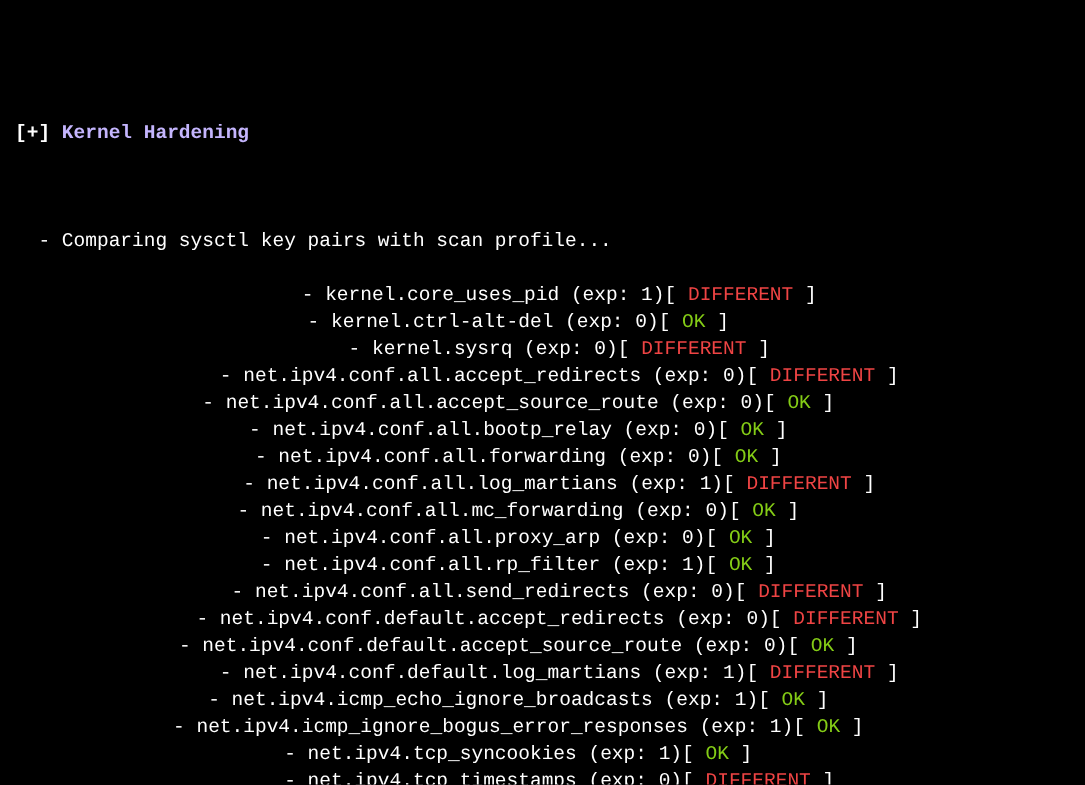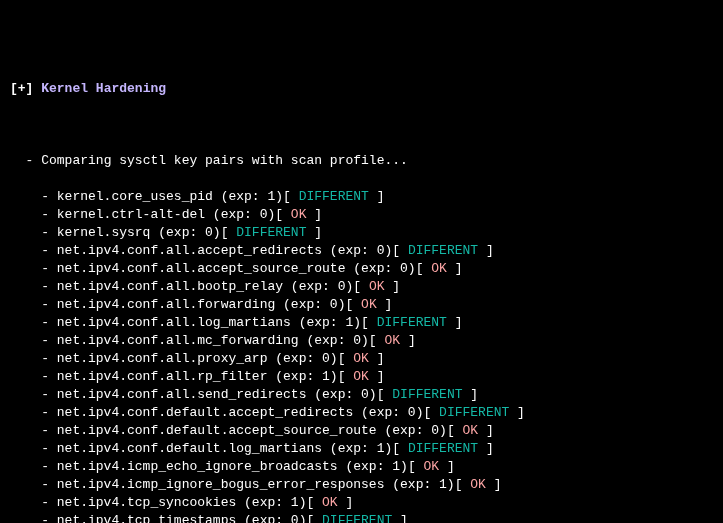--- a/index.html
+++ b/index.html
@@ -13,27 +13,27 @@
       font-family: "Courier New", Courier, monospace;
       font-size: 13px;
       line-height: 18px;
       padding: 8px 10px;
       width: 723px;
       height: 523px;
       overflow: hidden;
       white-space: pre;
     }
     .yellow { color: #c4b5fd; }
-    .green { color: #fca5a5; margin-top: 28px; }
-    .red { color: #14b8a6; }
+    .green { color: #84cc16; margin-top: 28px; }
+    .red { color: #ef4444; }
     .white { color: #ffffff; }
     .header-line { font-weight: bold; }
     .row {
       display: flex;
-      justify-content: flex-start;
+      justify-content: center;
     }
     .row-left {
       flex: 0 0 auto;
     }
     .row-right {
       flex: 0 0 auto;
       min-width: 110px;
     }
   </style>
 </head>

